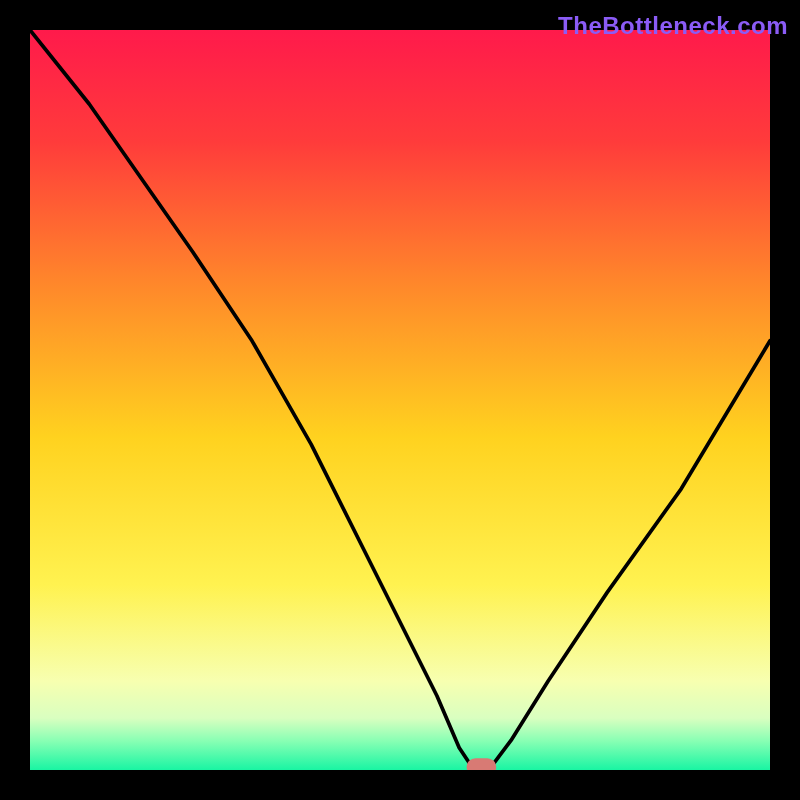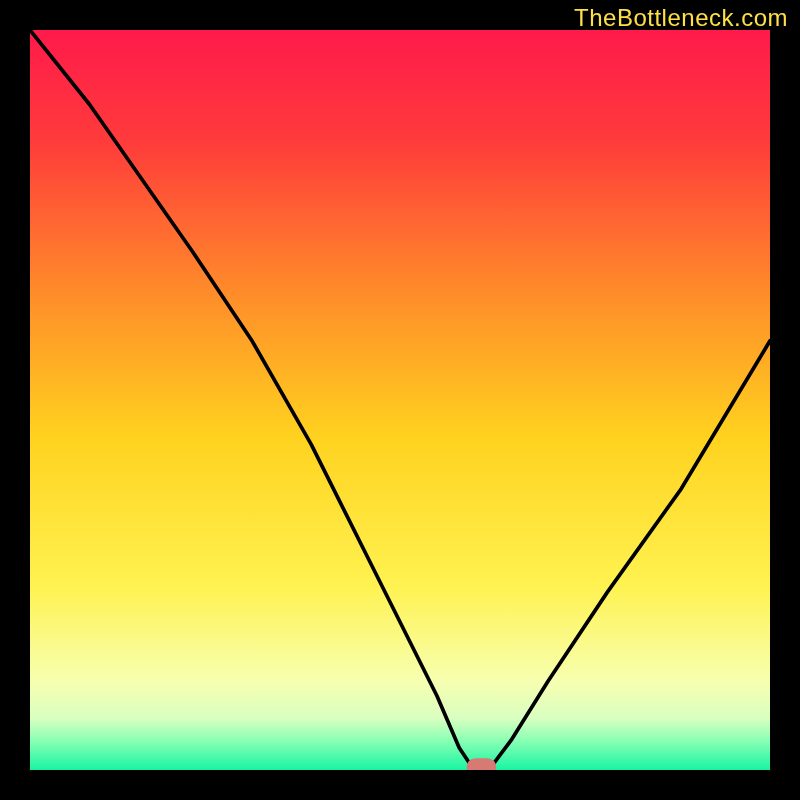--- a/index.html
+++ b/index.html
@@ -12,25 +12,25 @@
     overflow: hidden;
   }
   .frame {
     position: relative;
     width: 800px;
     height: 800px;
     background: #000;
   }
   .watermark {
     position: absolute;
-    top: 4px;
+    top: 12px;
     right: 12px;
-    color: #fde047;
+    color: #8b5cf6;
     font-size: 24px;
-    font-weight: 400;
+    font-weight: 700;
     letter-spacing: 0.5px;
     z-index: 5;
   }
   .plot {
     position: absolute;
     left: 30px;
     top: 30px;
     width: 740px;
     height: 740px;
   }

